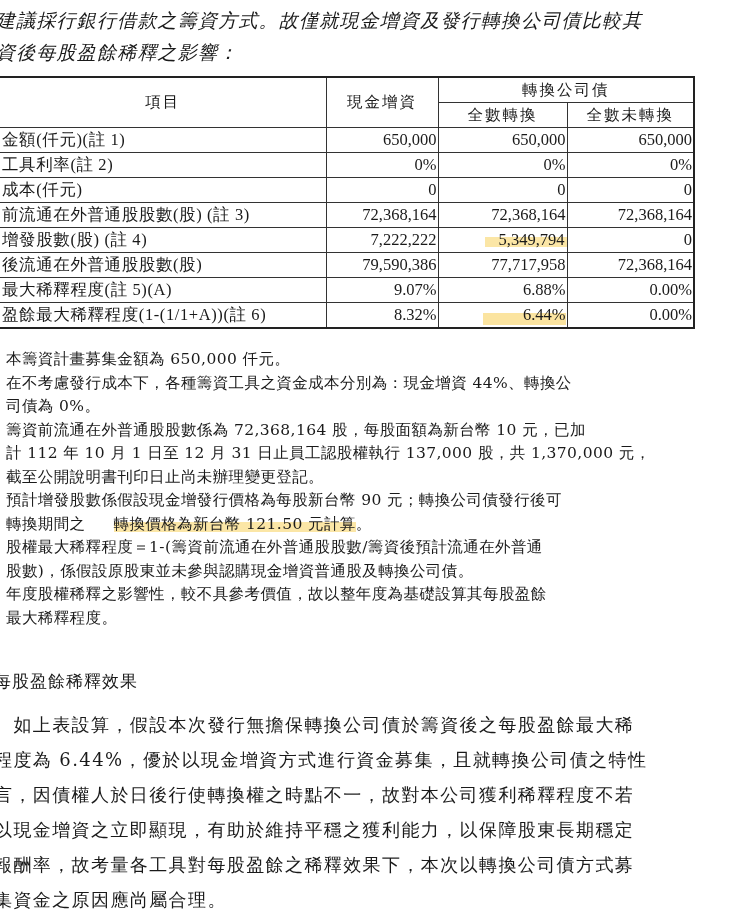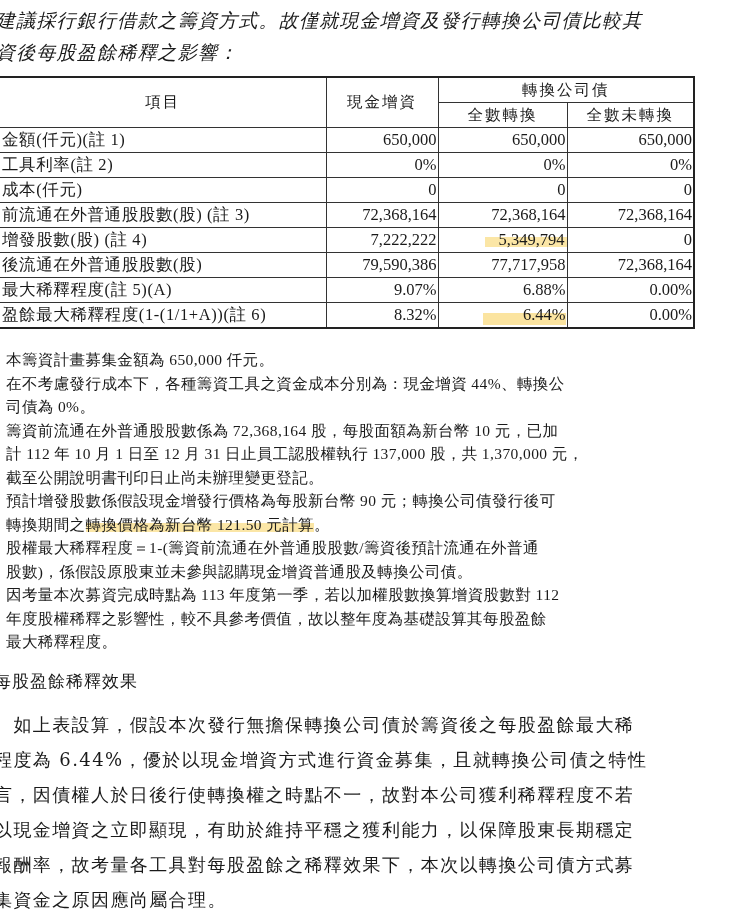--- a/index.html
+++ b/index.html
@@ -14,22 +14,22 @@
   table.t { position: absolute; left: -2px; top: 76px; border-collapse: collapse; table-layout: fixed; font-family: "Liberation Serif", "DejaVu Serif", serif; font-size: 16.5px; }
   table.t td, table.t th { border: 1.5px solid #333; padding: 0 2px; height: 24px; white-space: nowrap; overflow: hidden; font-weight: normal; }
   table.t th { font-family: "DejaVu Serif", serif; font-size: 15.5px; letter-spacing: 2px; text-align: center; }
   table.t td.num { text-align: right; padding-right: 1px; padding-left: 30px; }
   table.t td.lbl { text-align: left; letter-spacing: 0.6px; }
   table.t { border: 2.5px solid #222; }
   .hl { background: linear-gradient(to bottom, transparent 35%, #fbe6a6 35%, #fbe6a6 90%, transparent 90%); }
   .hl2 { background: linear-gradient(to bottom, transparent 40%, #fbe4a0 40%); }
 
   .notes { position: absolute; left: 6px; top: 348px; width: 734px; font-size: 15.5px; line-height: 23.5px; letter-spacing: 0.4px; white-space: nowrap; }
-  .notes .ln { height: 23.5px; font-family: Liberation Serif, serif; }
-  .mark { background: linear-gradient(to bottom, transparent 40%, #fbe6a6 40%, #fbe6a6 95%, transparent 95%); }
+  .notes .ln { height: 23.5px; }
+  .mark { background: linear-gradient(to bottom, transparent 40%, #fbe6a6 40%, #fbe6a6 95%, transparent 95%); margin-left: 28px; }
 
   .section { position: absolute; left: -6px; top: 670px; font-size: 17px; letter-spacing: 1px; white-space: nowrap; }
   .body { position: absolute; left: -6px; top: 707px; width: 746px; font-size: 18px; line-height: 35px; letter-spacing: 1.4px; white-space: nowrap; }
   .body .ln { height: 35px; }
 </style>
 </head>
 <body>
 
 <div class="intro">
   <div style="margin-left:-4px">建議採行銀行借款之籌資方式。故僅就現金增資及發行轉換公司債比較其</div>
@@ -109,21 +109,20 @@
   <div class="ln">本籌資計畫募集金額為 650,000 仟元。</div>
   <div class="ln">在不考慮發行成本下，各種籌資工具之資金成本分別為：現金增資 44%、轉換公</div>
   <div class="ln">司債為 0%。</div>
   <div class="ln">籌資前流通在外普通股股數係為 72,368,164 股，每股面額為新台幣 10 元，已加</div>
   <div class="ln">計 112 年 10 月 1 日至 12 月 31 日止員工認股權執行 137,000 股，共 1,370,000 元，</div>
   <div class="ln">截至公開說明書刊印日止尚未辦理變更登記。</div>
   <div class="ln">預計增發股數係假設現金增發行價格為每股新台幣 90 元；轉換公司債發行後可</div>
   <div class="ln"><span>轉換期間之</span><span class="mark">轉換價格為新台幣 121.50 元計算</span><span>。</span></div>
   <div class="ln">股權最大稀釋程度＝1-(籌資前流通在外普通股股數/籌資後預計流通在外普通</div>
   <div class="ln">股數)，係假設原股東並未參與認購現金增資普通股及轉換公司債。</div>
-  <div class="ln">因考量本次募資完成時點為 113 年度第一季，若以加權股數換算增資股數對 112</div>
   <div class="ln">年度股權稀釋之影響性，較不具參考價值，故以整年度為基礎設算其每股盈餘</div>
   <div class="ln">最大稀釋程度。</div>
 </div>
 
 <div class="section">每股盈餘稀釋效果</div>
 
 <div class="body">
   <div class="ln">　如上表設算，假設本次發行無擔保轉換公司債於籌資後之每股盈餘最大稀</div>
   <div class="ln">程度為 6.44%，優於以現金增資方式進行資金募集，且就轉換公司債之特性</div>
   <div class="ln">言，因債權人於日後行使轉換權之時點不一，故對本公司獲利稀釋程度不若</div>

